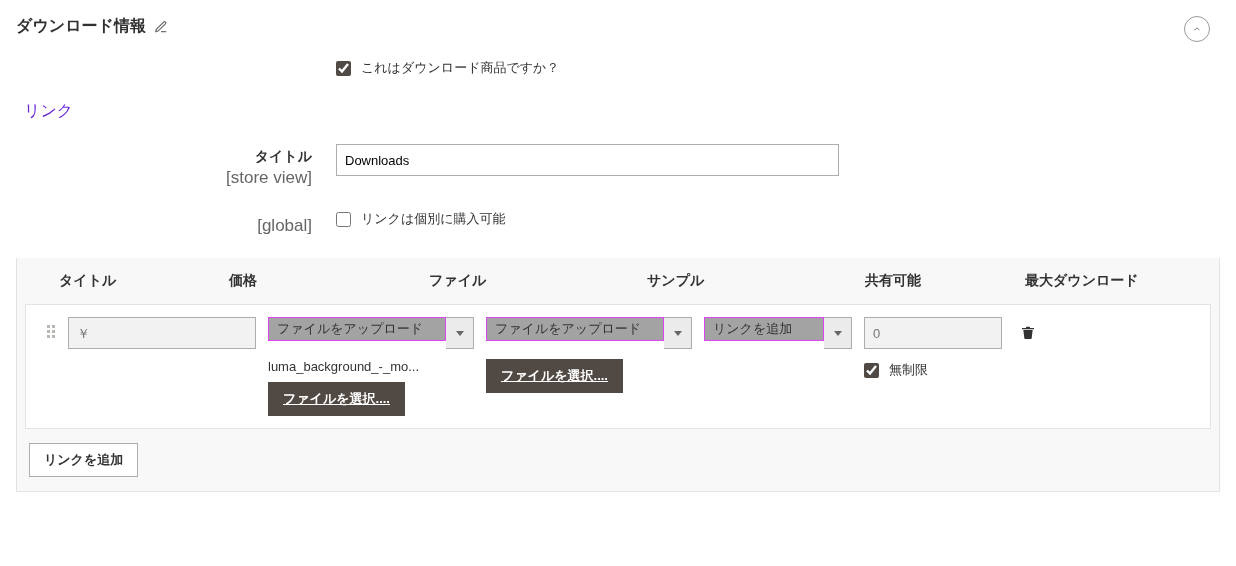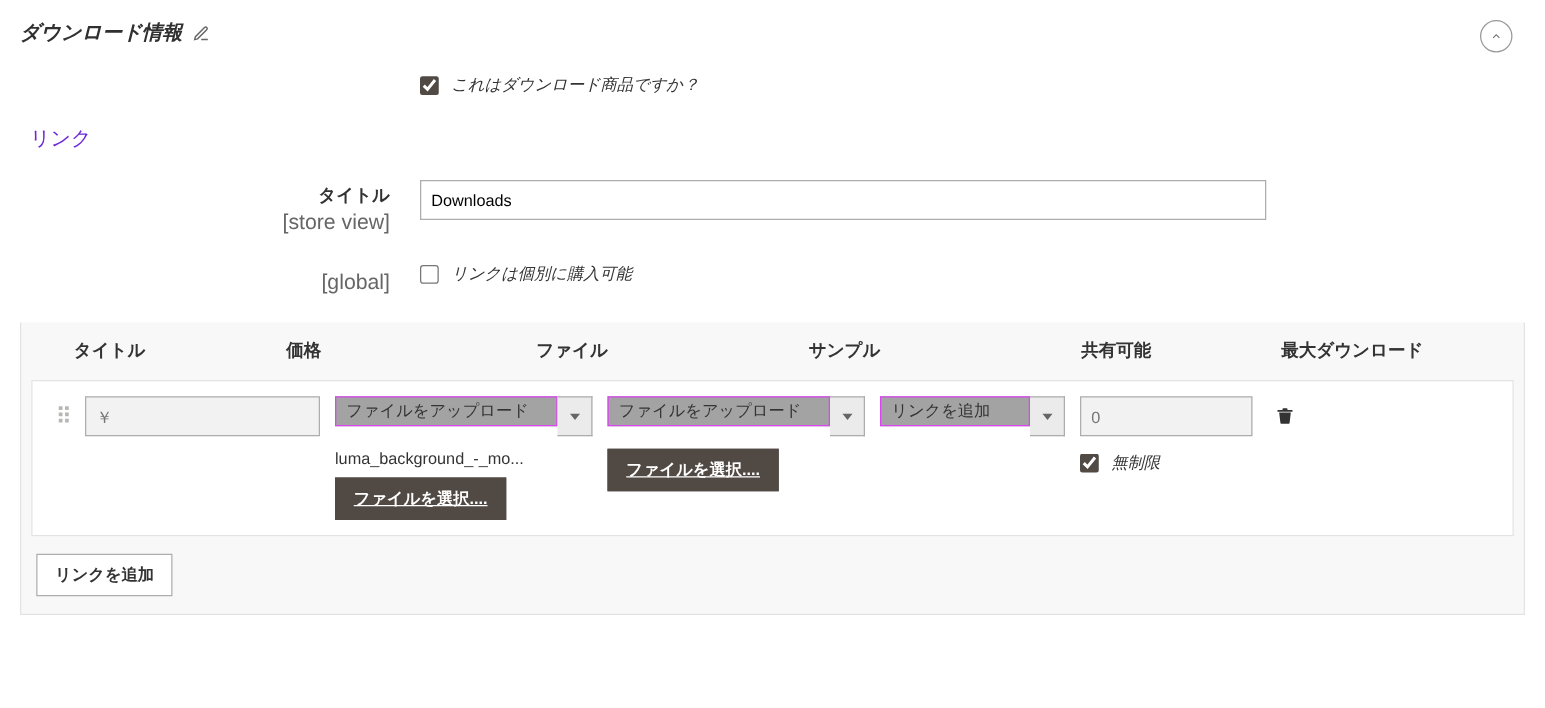--- a/index.html
+++ b/index.html
@@ -1,38 +1,38 @@
 <!DOCTYPE html>
 <html><head>
 <meta charset="utf-8">
 <style>
   * { box-sizing: border-box; margin: 0; padding: 0; }
   body { font-family: "Hiragino Sans", "Meiryo", sans-serif; font-size: 13px; color: #333; background: #fff; padding: 10px 16px; }
 
-  .section-header { display: flex; align-items: flex-start; justify-content: space-between; padding: 6px 0 22px 0; font-style: italic; }
+  .section-header { display: flex; align-items: flex-start; justify-content: space-between; padding: 6px 0 22px 0; }
   .section-title { font-size: 16px; font-weight: 600; color: #303030; display: flex; align-items: center; gap: 8px; }
   .pencil-icon { width: 14px; height: 14px; color: #666; cursor: pointer; }
   .collapse-btn { width: 26px; height: 26px; border: 1px solid #999; border-radius: 50%; display: flex; align-items: center; justify-content: center; cursor: pointer; position: absolute; right: 26px; top: 16px; }
   .chevron { width: 10px; height: 10px; }
 
   .form-block { margin: 0 0 24px 0; }
   .form-row { display: flex; align-items: flex-start; gap: 24px; margin-bottom: 22px; }
   .label-col { width: 296px; text-align: right; padding-top: 4px; }
   .label-col .main-label { font-size: 14px; font-weight: 600; color: #333; display: block; }
   .label-col .sub-label { font-size: 17px; color: #666; display: block; margin-top: 2px; }
   .field-col { flex: 1; display: flex; align-items: center; gap: 10px; }
 
   .checkbox-row { display: flex; align-items: center; gap: 10px; }
   input[type=checkbox] { width: 15px; height: 15px; cursor: pointer; accent-color: #514943;}
-  .cb-label { font-size: 13px; color: #333; font-style: italic; }
+  .cb-label { font-size: 13px; color: #333; }
 
   .subheading { font-size: 16px; font-weight: 400; color: #6d28d9; margin: 8px 0 22px 8px; font-family: Liberation Mono, monospace; }
 
   .text-input { border: 1px solid #adadad; padding: 6px 8px; font-size: 13px; height: 32px; background: #fff; }
-  .wide { width: 677px; }
+  .wide { width: 503px; }
 
   .grid-wrap { background: #f8f8f8; border: 1px solid #e3e3e3; border-top: none; padding: 0; }
   .grid-head { display: flex; padding: 14px 12px; font-weight: 600; font-size: 14px; color: #333; }
   .grid-row { display: flex; align-items: flex-start; padding: 12px 12px; background: #fff; margin: 0 8px; border: 1px solid #e3e3e3; }
 
   .col-handle { width: 30px; display: flex; align-items: center; justify-content: center; padding-top: 8px; }
   .col-title { width: 170px; padding-right: 12px; }
   .col-price { width: 200px; padding-right: 12px; }
   .col-file { width: 218px; padding-right: 12px; }
   .col-sample { width: 218px; padding-right: 12px; }

